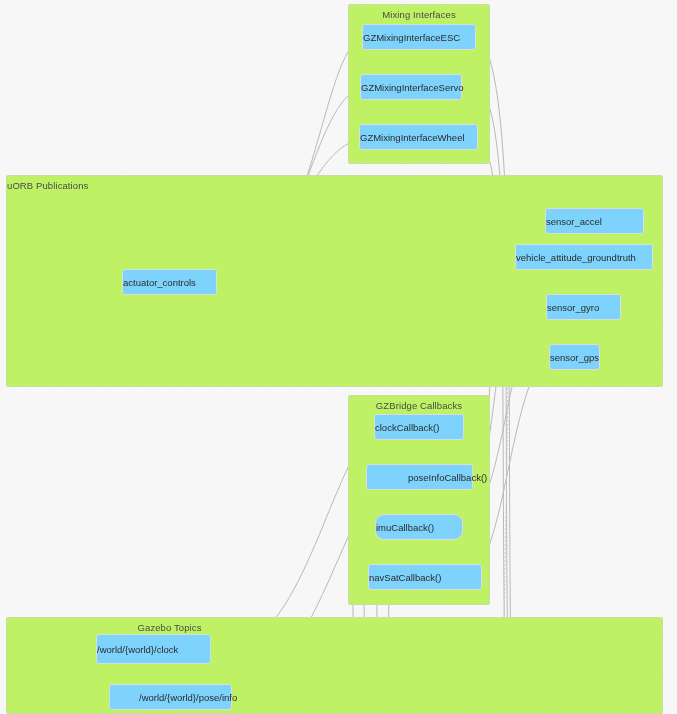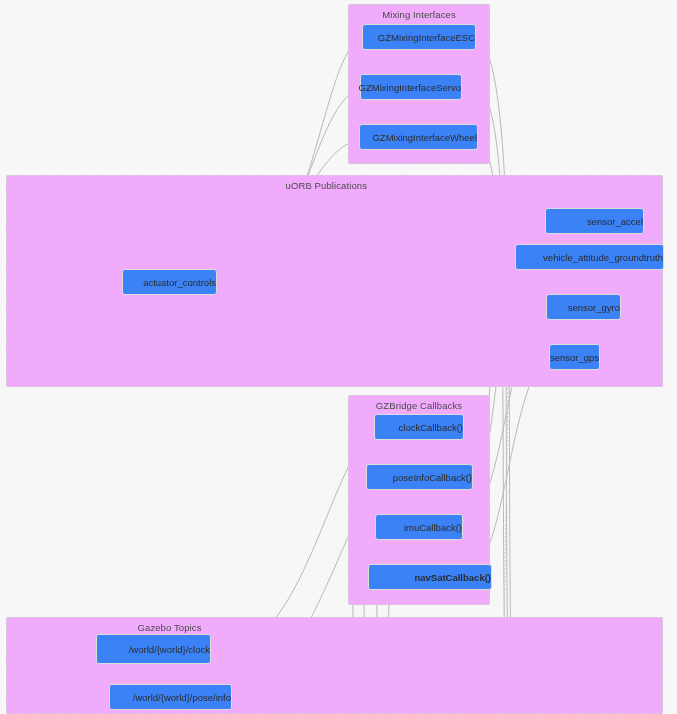--- a/index.html
+++ b/index.html
@@ -7,43 +7,43 @@
     width:677px;height:714px;
     background:#f7f7f7;
     font-family:"Liberation Sans", sans-serif;
     overflow:hidden;
     position:relative;
   }
   .canvas{position:absolute;left:0;top:0;width:677px;height:714px;}
   svg.edges{position:absolute;left:0;top:0;width:677px;height:714px;overflow:visible;}
   .group{
     position:absolute;
-    background:#f0abfc;
+    background:#bef264;
     border:1px dashed #d0d0d0;
     border-radius:2px;
     box-sizing:border-box;
   }
   .group-title{
     position:absolute;
     top:4px;
     left:0;right:0;
     text-align:center;
     font-size:9.5px;
     color:#4a4a4a;
     letter-spacing:.1px;
   }
   .node{
     position:absolute;
-    background:#3b82f6;
+    background:#7dd3fc;
     border:1px solid #dcdcdc;
     border-radius:3px;
     box-sizing:border-box;
     display:flex;
     align-items:center;
-    justify-content:flex-end;
+    justify-content:flex-start;
     font-size:9.5px;
     color:#2b2b2b;
     box-shadow:0 0 0 0 rgba(0,0,0,0);
     white-space:nowrap;
   }
   .node span{pointer-events:none;}
 </style>
 </head>
 <body>
 
@@ -83,21 +83,21 @@
       <path d="M217,289 C300,297 280,300 340,300"></path>
       <path d="M505,200 C512,330 505,500 503,714"></path>
     </g>
   </svg>
 
   <div class="group" style="left:348px;top:4px;width:142px;height:160px;">
     <div class="group-title">Mixing Interfaces</div>
   </div>
 
   <div class="group" style="left:6px;top:175px;width:657px;height:212px;">
-    <div class="group-title" style="text-align:right;left:0;right:295px;">uORB Publications</div>
+    <div class="group-title" style="text-align:left;left:0;right:295px;">uORB Publications</div>
   </div>
 
   <div class="group" style="left:348px;top:395px;width:142px;height:210px;">
     <div class="group-title">GZBridge Callbacks</div>
   </div>
 
   <div class="group" style="left:6px;top:617px;width:657px;height:97px;">
     <div class="group-title" style="text-align:center;left:0;right:330px;">Gazebo Topics</div>
   </div>
 
@@ -110,40 +110,40 @@
   <div class="node" style="left:359px;top:124px;width:119px;height:26px;">
     <span>GZMixingInterfaceWheel</span>
   </div>
 
   <div class="node" style="left:122px;top:269px;width:95px;height:26px;">
     <span>actuator_controls</span>
   </div>
   <div class="node" style="left:545px;top:208px;width:99px;height:26px;">
     <span>sensor_accel</span>
   </div>
-  <div class="node" style="left:515px;top:244px;width:149px;height:26px;">
+  <div class="node" style="left:515px;top:244px;width:138px;height:26px;">
     <span>vehicle_attitude_groundtruth</span>
   </div>
   <div class="node" style="left:546px;top:294px;width:75px;height:26px;">
     <span>sensor_gyro</span>
   </div>
   <div class="node" style="left:549px;top:344px;width:51px;height:26px;">
     <span>sensor_gps</span>
   </div>
 
   <div class="node" style="left:374px;top:414px;width:90px;height:26px;">
     <span>clockCallback()</span>
   </div>
   <div class="node" style="left:366px;top:464px;width:107px;height:26px;padding-left:41px;">
     <span>poseInfoCallback()</span>
   </div>
-  <div class="node" style="left:375px;top:514px;width:88px;height:26px;">
+  <div class="node" style="left:375px;top:514px;width:88px;height:26px;border-radius:9px;">
     <span>imuCallback()</span>
   </div>
-  <div class="node" style="left:368px;top:564px;width:124px;height:26px;font-weight:bold;">
+  <div class="node" style="left:368px;top:564px;width:114px;height:26px;">
     <span>navSatCallback()</span>
   </div>
 
   <div class="node" style="left:96px;top:634px;width:115px;height:30px;">
     <span>/world/{world}/clock</span>
   </div>
   <div class="node" style="left:109px;top:684px;width:123px;height:26px;padding-left:29px;">
     <span>/world/{world}/pose/info</span>
   </div>
 

